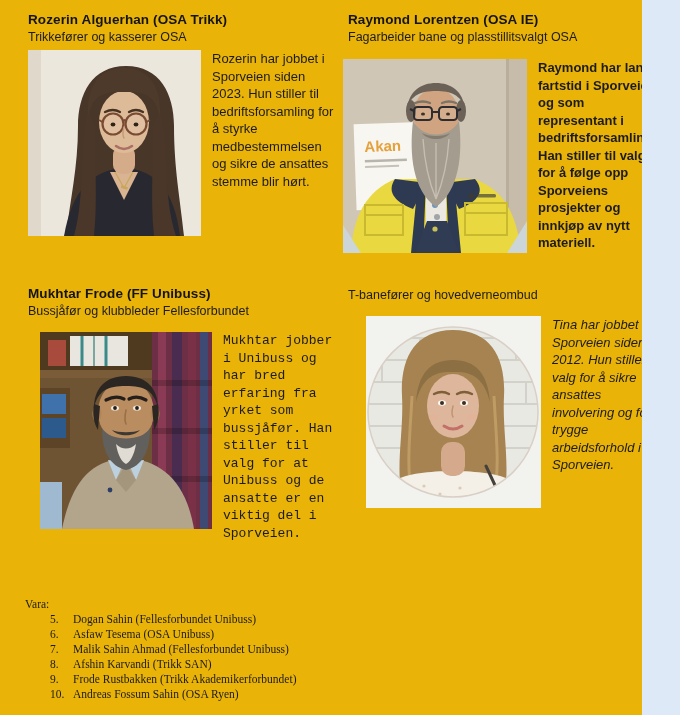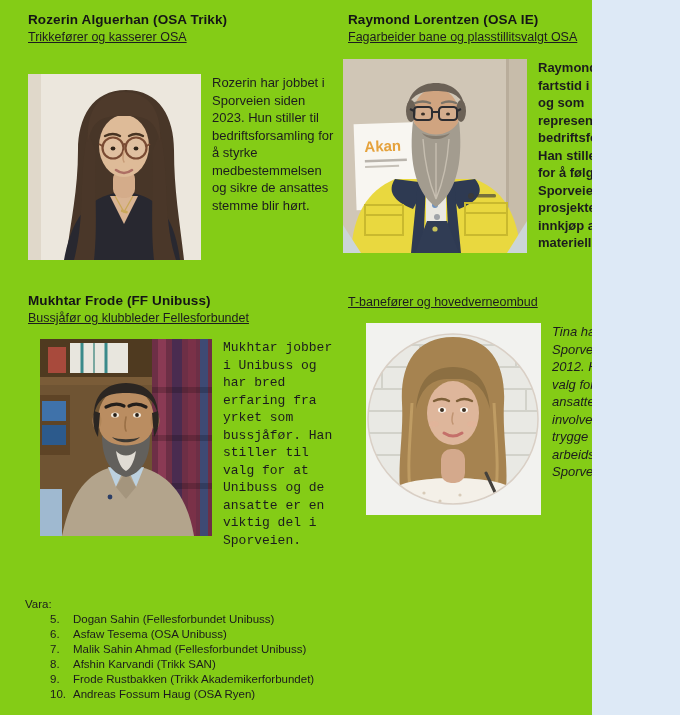--- a/index.html
+++ b/index.html
@@ -3,45 +3,45 @@
 <meta charset="utf-8">
 <style>
   html,body{margin:0;padding:0;}
   body{
     width:680px;height:715px;
     background:#dde9f6;
     font-family:"Liberation Sans",sans-serif;
     color:#1c1c1e;
     -webkit-font-smoothing:antialiased;
   }
-  .page{position:relative;width:592px;height:715px;background:#84cc16;overflow:hidden;}
+  .page{position:relative;width:642px;height:715px;background:#eab308;overflow:hidden;}
   .profiles-grid{
     position:absolute;left:28px;top:12px;
     display:grid;grid-template-columns:320px 312px;row-gap:33px;
   }
   .profile-card{display:block;}
   .profile-name{font-size:13.5px;font-weight:700;line-height:16px;letter-spacing:.1px;color:#141416;}
-  .profile-role{font-size:12.5px;line-height:17px;margin-top:1px;color:#1c1c1e;text-decoration:underline;}
+  .profile-role{font-size:12.5px;line-height:17px;margin-top:1px;color:#1c1c1e;}
   .profile-media{display:flex;align-items:flex-start;}
-  .media-1{margin-top:28px;}
+  .media-1{margin-top:4px;}
   .media-2{margin-top:13px;}
   .media-3{margin-top:12px;font-family:Liberation Mono, monospace;}
   .media-4{margin-top:12px;}
   .profile-photo{flex:none;overflow:hidden;}
   .photo-1{width:173px;height:186px;}
   .photo-2{width:184px;height:194px;margin-left:-5px;}
   .photo-3{width:172px;height:197px;margin-left:12px;}
   .photo-4{width:175px;height:192px;margin-left:18px;}
   .profile-photo svg{display:block;width:100%;height:100%;}
   .profile-desc{font-size:13px;line-height:17.5px;margin-left:11px;color:#1c1c1e;}
   .desc-1{width:126px;}
   .desc-2{width:138px;font-weight:bold;}
   .desc-3{width:122px;}
   .desc-4{width:128px;font-style:italic;}
-  .vara{position:absolute;left:25px;top:597px;font-size:11.5px;line-height:15px;color:#1b1b1d;}
+  .vara{position:absolute;left:25px;top:597px;font-size:11.5px;line-height:15px;color:#1b1b1d;font-family:Liberation Serif, serif;}
   .vara-label{font-size:11.5px;}
   .vara-list{margin:0;padding:0;list-style:none;}
   .vara-item{display:flex;}
   .vara-num{flex:none;width:23px;margin-left:25px;}
 </style>
 </head>
 <body>
 
 <div class="page">
   <div class="profiles-grid">
@@ -269,17 +269,17 @@
       <li class="vara-item">
         <span class="vara-num">8.</span>
         <span class="vara-text">Afshin Karvandi (Trikk SAN)</span>
       </li>
       <li class="vara-item">
         <span class="vara-num">9.</span>
         <span class="vara-text">Frode Rustbakken (Trikk Akademikerforbundet)</span>
       </li>
       <li class="vara-item">
         <span class="vara-num">10.</span>
-        <span class="vara-text">Andreas Fossum Haug (OSA Ryen)</span>
+        <span class="vara-text">Andreas Fossum Sahin (OSA Ryen)</span>
       </li>
     </ul>
   </div>
 </div>
 
 </body></html>

